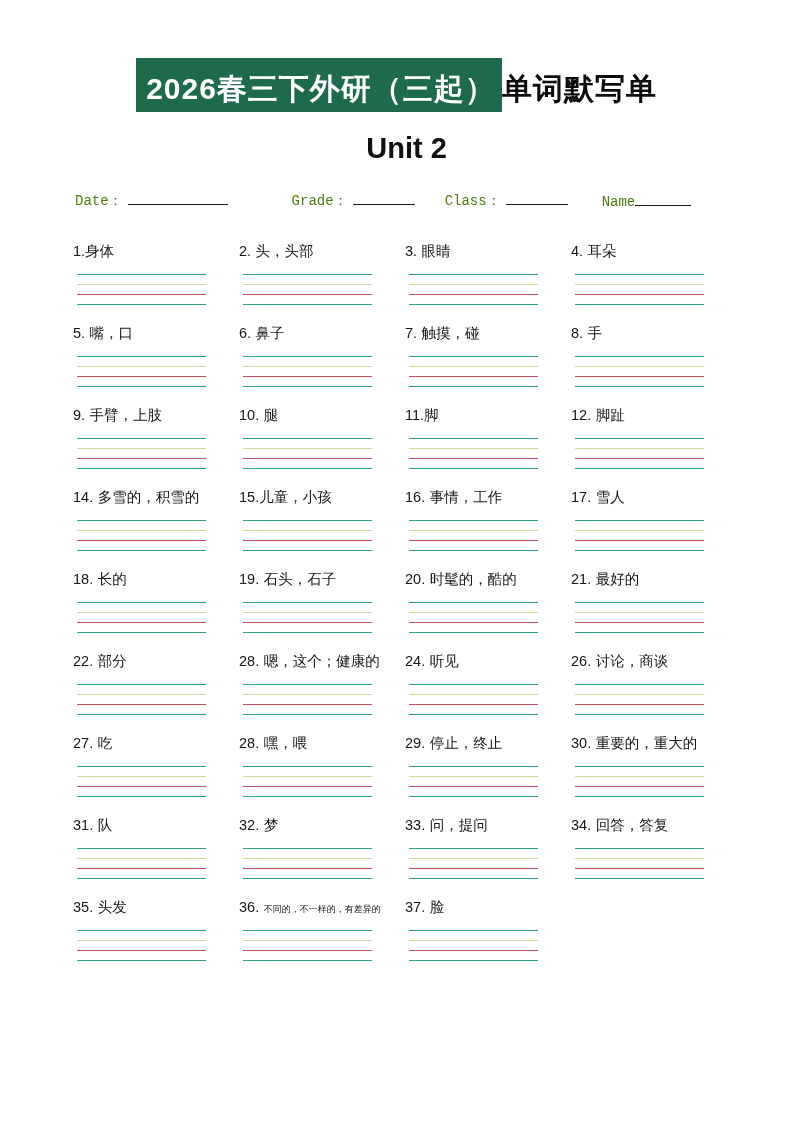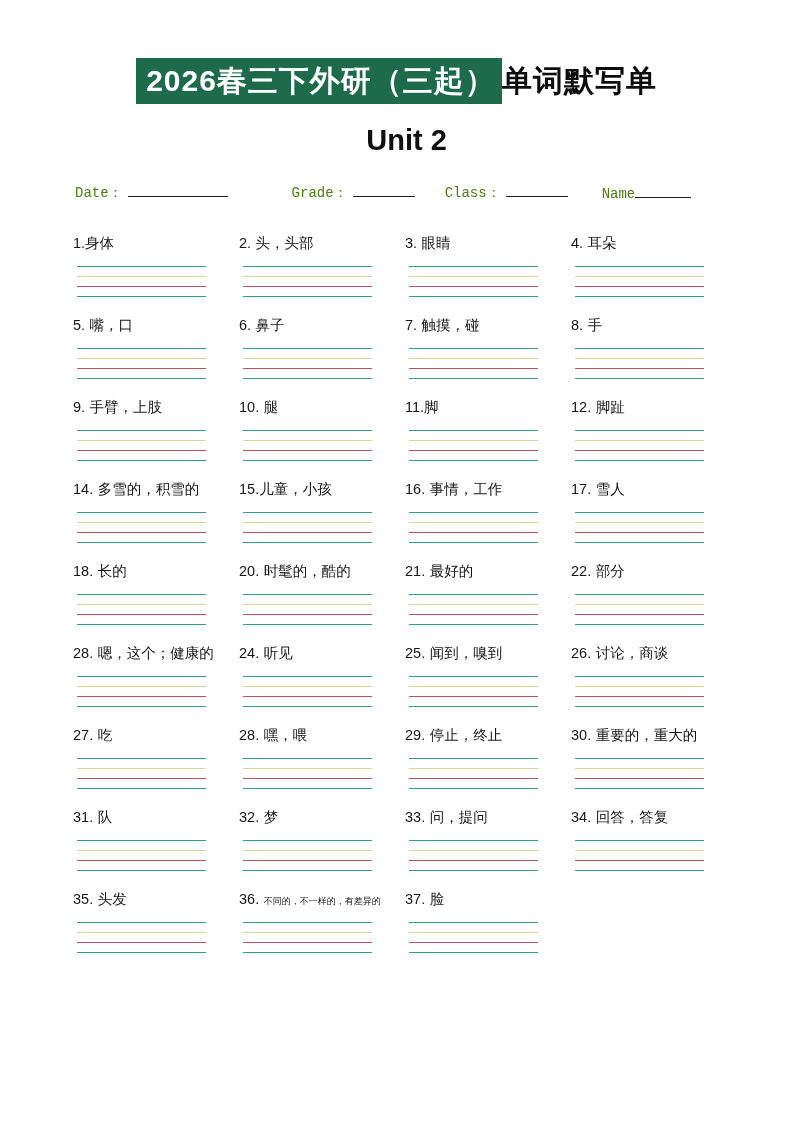--- a/index.html
+++ b/index.html
@@ -18,21 +18,21 @@
     text-align:center;
     font-size:30px;
     font-weight:bold;
     letter-spacing:1px;
     line-height:1.0;
     white-space:nowrap;
   }
   .title-hl {
     background:var(--hl-bg,#1e6b4c);
     color:#ffffff;
-    padding:8px 6px 8px 10px;
+    padding:16px 6px 8px 10px;
     display:inline-block;
   }
   .title-rest {
     color:#0d0d0d;
     display:inline-block;
     padding:8px 0;
   }
   .unit {
     margin:20px 0 0 0;
     text-align:center;
@@ -268,20 +268,29 @@
       <div class="cell">
         <div class="wlabel"><span class="num">18.</span><span class="txt">长的</span></div>
         <div class="lines">
           <div class="wline l1"></div>
           <div class="wline l2"></div>
           <div class="wline l3"></div>
           <div class="wline l4"></div>
         </div>
       </div>
       <div class="cell">
+        <div class="wlabel"><span class="num">19.</span><span class="txt">石头，石子</span></div>
+        <div class="lines">
+          <div class="wline l1"></div>
+          <div class="wline l2"></div>
+          <div class="wline l3"></div>
+          <div class="wline l4"></div>
+        </div>
+      </div>
+      <div class="cell">
         <div class="wlabel"><span class="num">20.</span><span class="txt">时髦的，酷的</span></div>
         <div class="lines">
           <div class="wline l1"></div>
           <div class="wline l2"></div>
           <div class="wline l3"></div>
           <div class="wline l4"></div>
         </div>
       </div>
       <div class="cell">
         <div class="wlabel"><span class="num">21.</span><span class="txt">最好的</span></div>
@@ -313,29 +322,20 @@
       <div class="cell">
         <div class="wlabel"><span class="num">24.</span><span class="txt">听见</span></div>
         <div class="lines">
           <div class="wline l1"></div>
           <div class="wline l2"></div>
           <div class="wline l3"></div>
           <div class="wline l4"></div>
         </div>
       </div>
       <div class="cell">
-        <div class="wlabel"><span class="num">25.</span><span class="txt">闻到，嗅到</span></div>
-        <div class="lines">
-          <div class="wline l1"></div>
-          <div class="wline l2"></div>
-          <div class="wline l3"></div>
-          <div class="wline l4"></div>
-        </div>
-      </div>
-      <div class="cell">
         <div class="wlabel"><span class="num">26.</span><span class="txt">讨论，商谈</span></div>
         <div class="lines">
           <div class="wline l1"></div>
           <div class="wline l2"></div>
           <div class="wline l3"></div>
           <div class="wline l4"></div>
         </div>
       </div>
       <div class="cell">
         <div class="wlabel"><span class="num">27.</span><span class="txt">吃</span></div>

